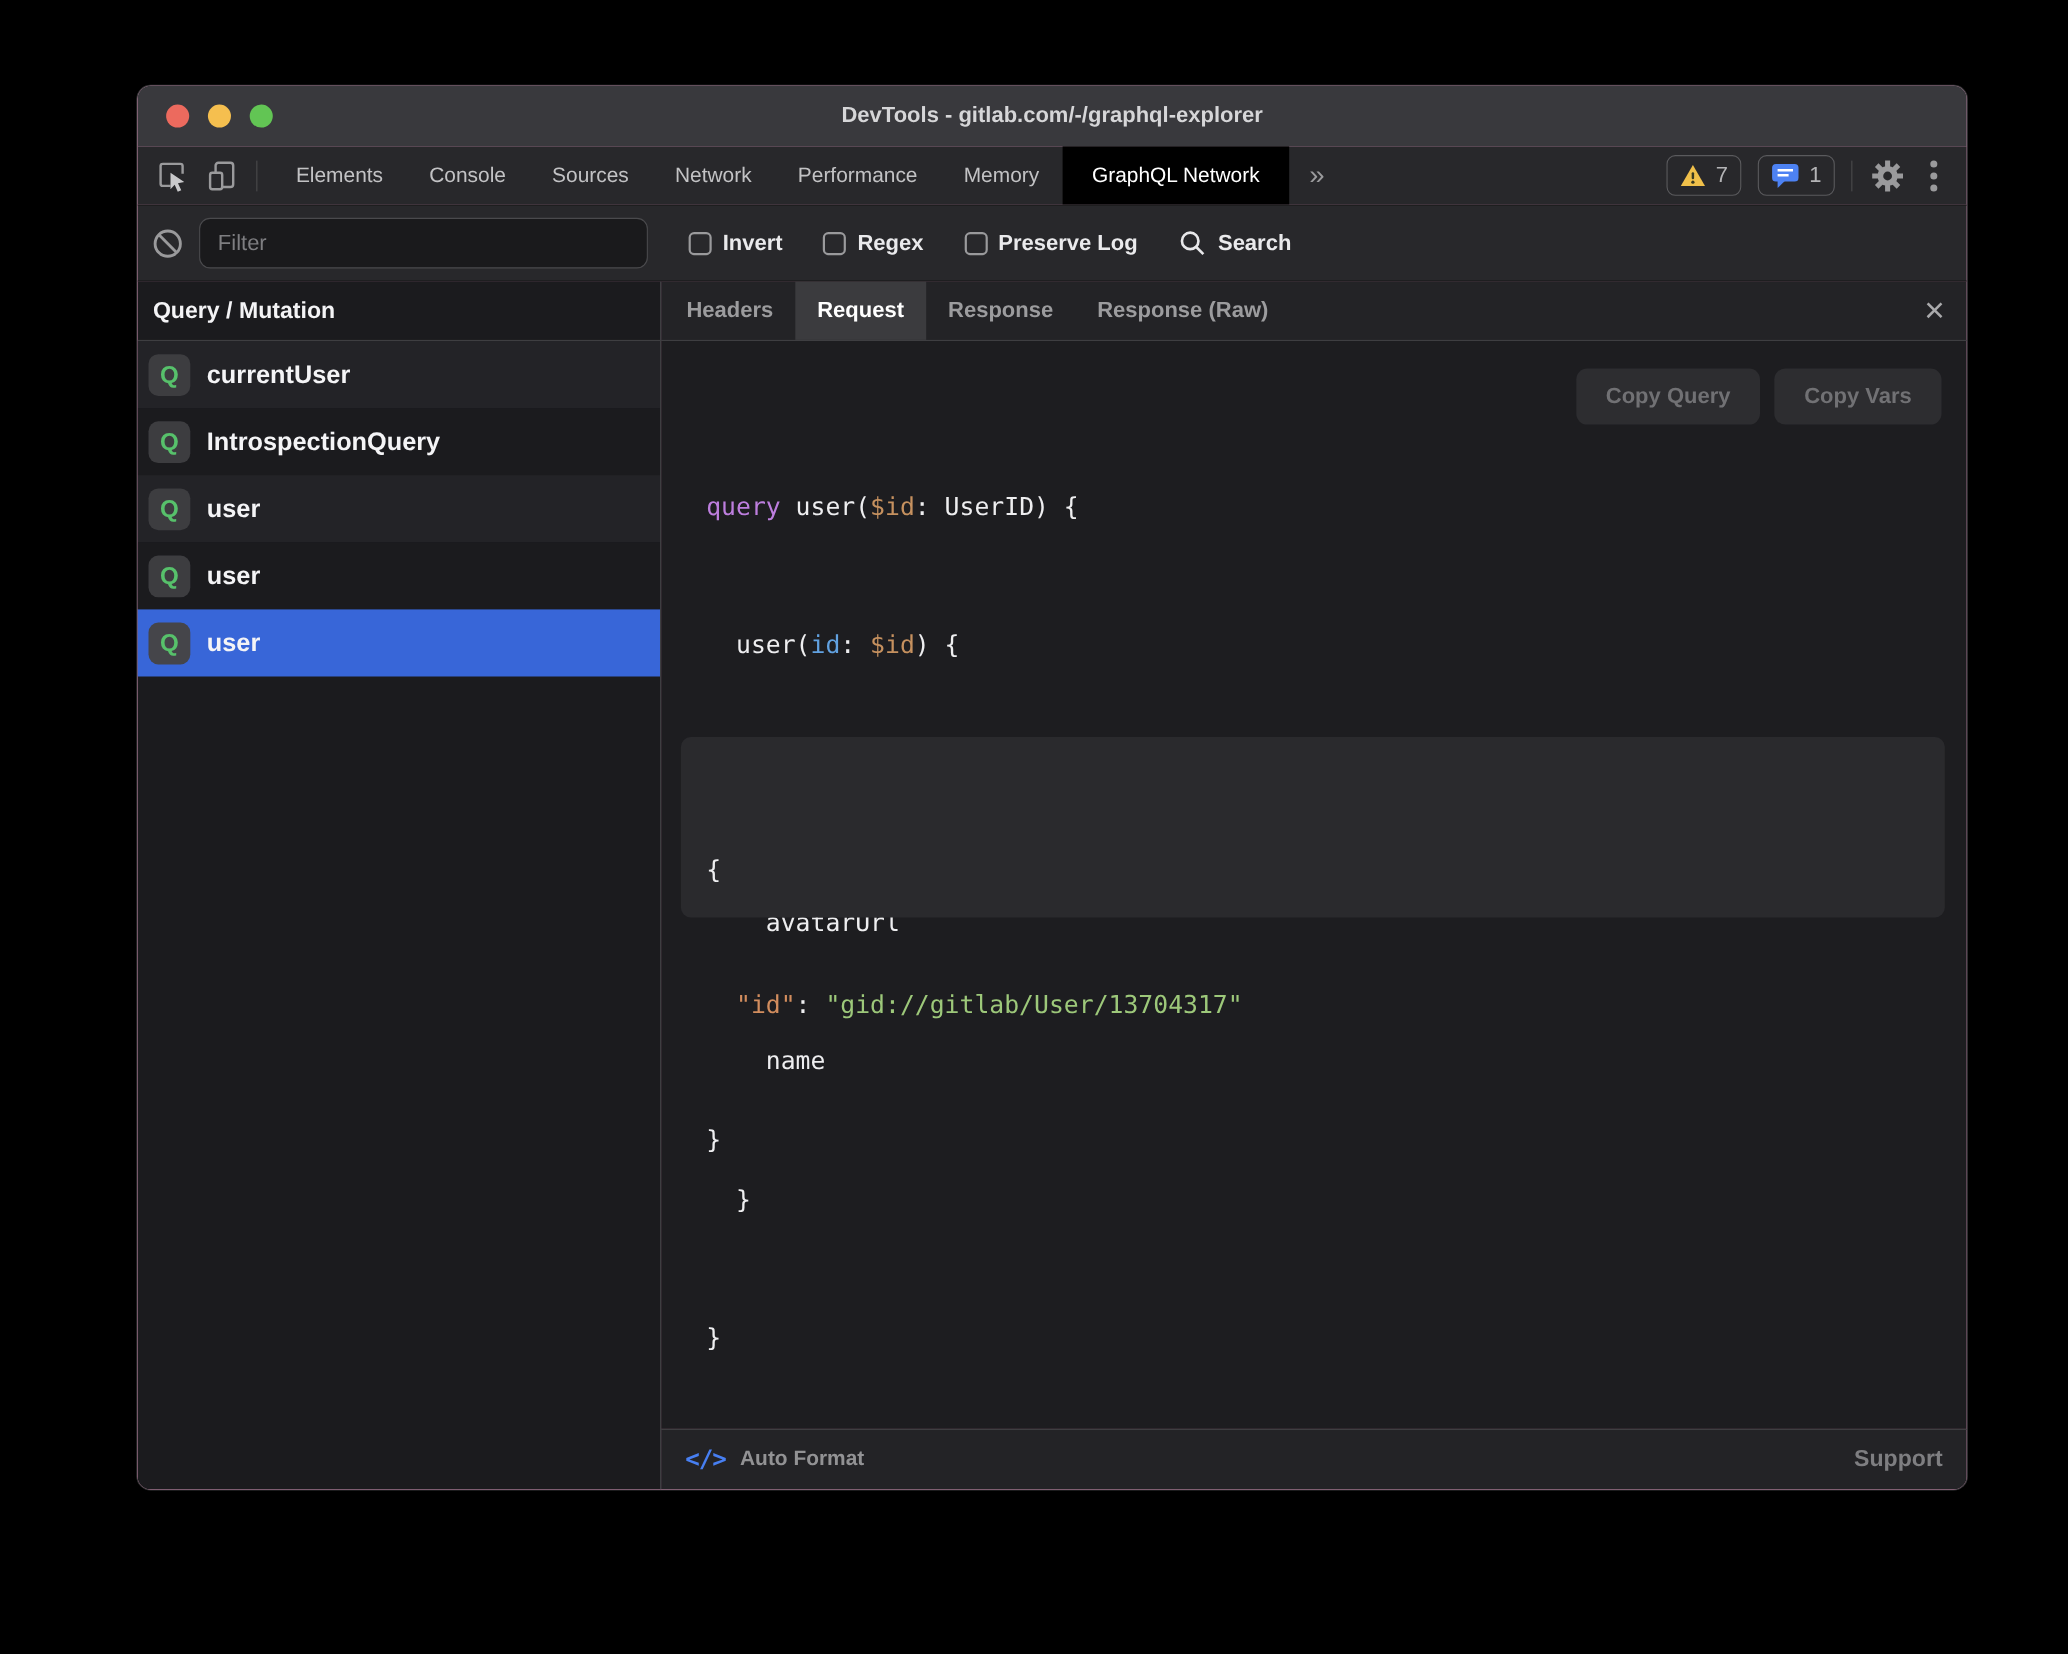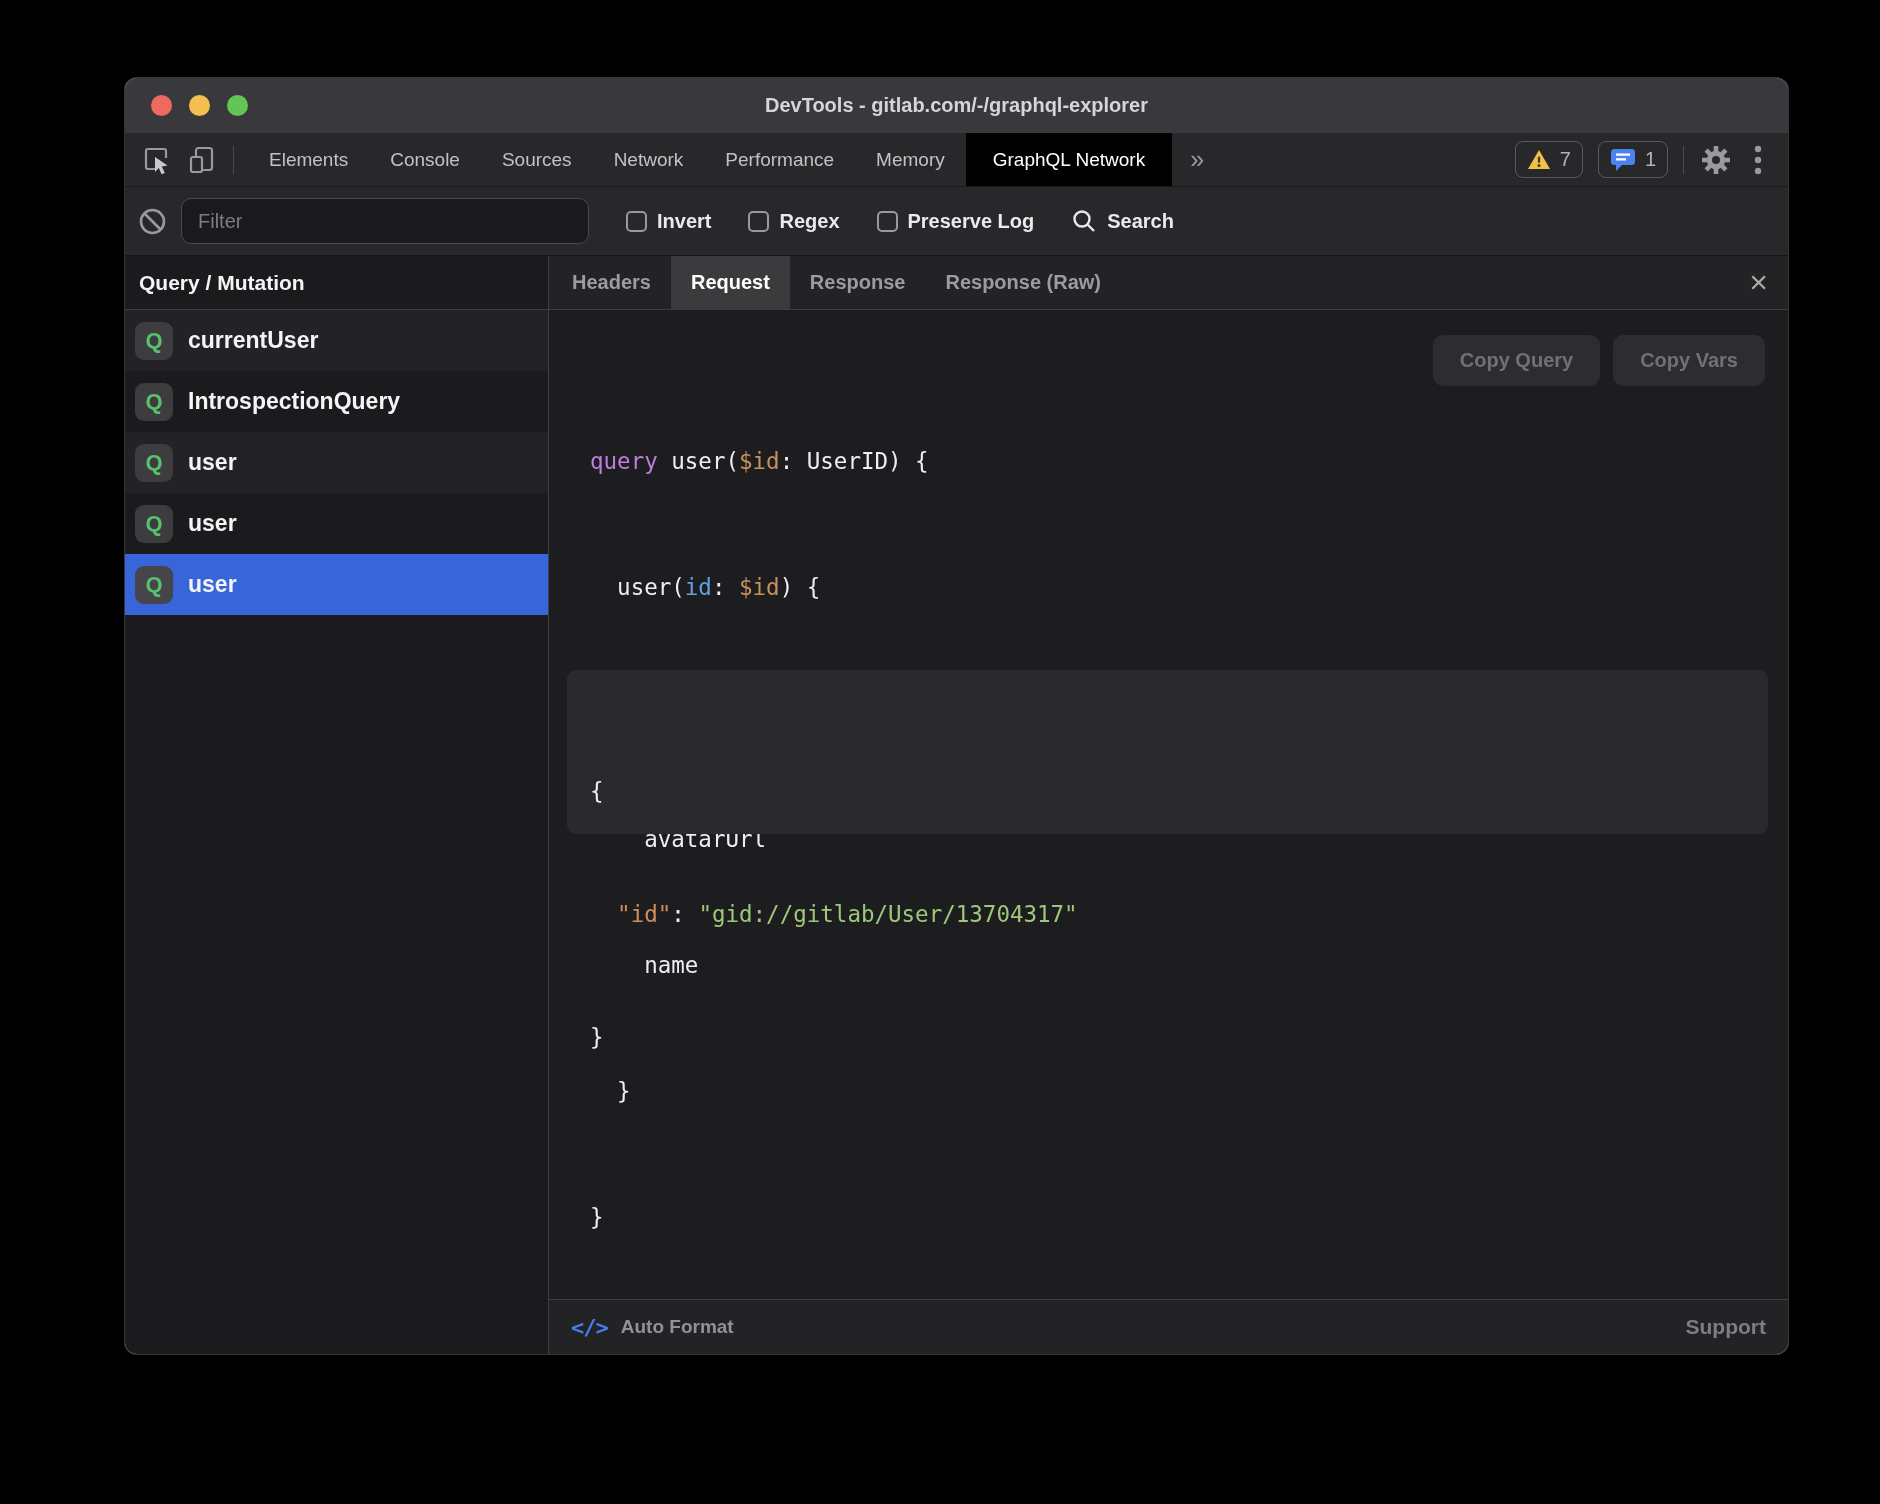--- a/index.html
+++ b/index.html
@@ -42,21 +42,21 @@
                   font-size:20px; padding:0 16px; outline:none;
                   font-family:"Liberation Sans", sans-serif; }
   .filter-input::placeholder { color:#7e7e81; }
   .chk-group { display:flex; align-items:center; gap:10px; margin-left:37px; }
   .checkbox { width:21px; height:21px; border:2px solid #9a9a9c; border-radius:5px; background:transparent; }
   .chk-label { color:#eaeaec; font-size:20px; font-weight:700; }
   .search-group { display:flex; align-items:center; gap:9px; margin-left:37px; }
 
   
   .main { flex:1; display:flex; min-height:0; }
-  .sidebar { width:424px; flex:none; background:#1b1b1e; border-right:1px solid #3e3e41;
+  .sidebar { width:476px; flex:none; background:#1b1b1e; border-right:1px solid #3e3e41;
              display:flex; flex-direction:column; }
   .sidebar-header { height:54px; display:flex; align-items:center; padding-left:14px;
                     color:#f4f4f6; font-size:21px; font-weight:700;
                     border-bottom:1px solid #3e3e41; flex:none; }
   .qitem { height:61px; display:flex; align-items:center; padding-left:10px; gap:15px; }
   .qitem:nth-child(odd) { background:#232327; }
   .qitem:nth-child(even) { background:#1b1b1e; }
   .qitem.selected { background:#3866d8 !important; }
   .qbadge { width:38px; height:38px; border-radius:9px; background:#3d3d40; flex:none;
             display:flex; align-items:center; justify-content:center;

